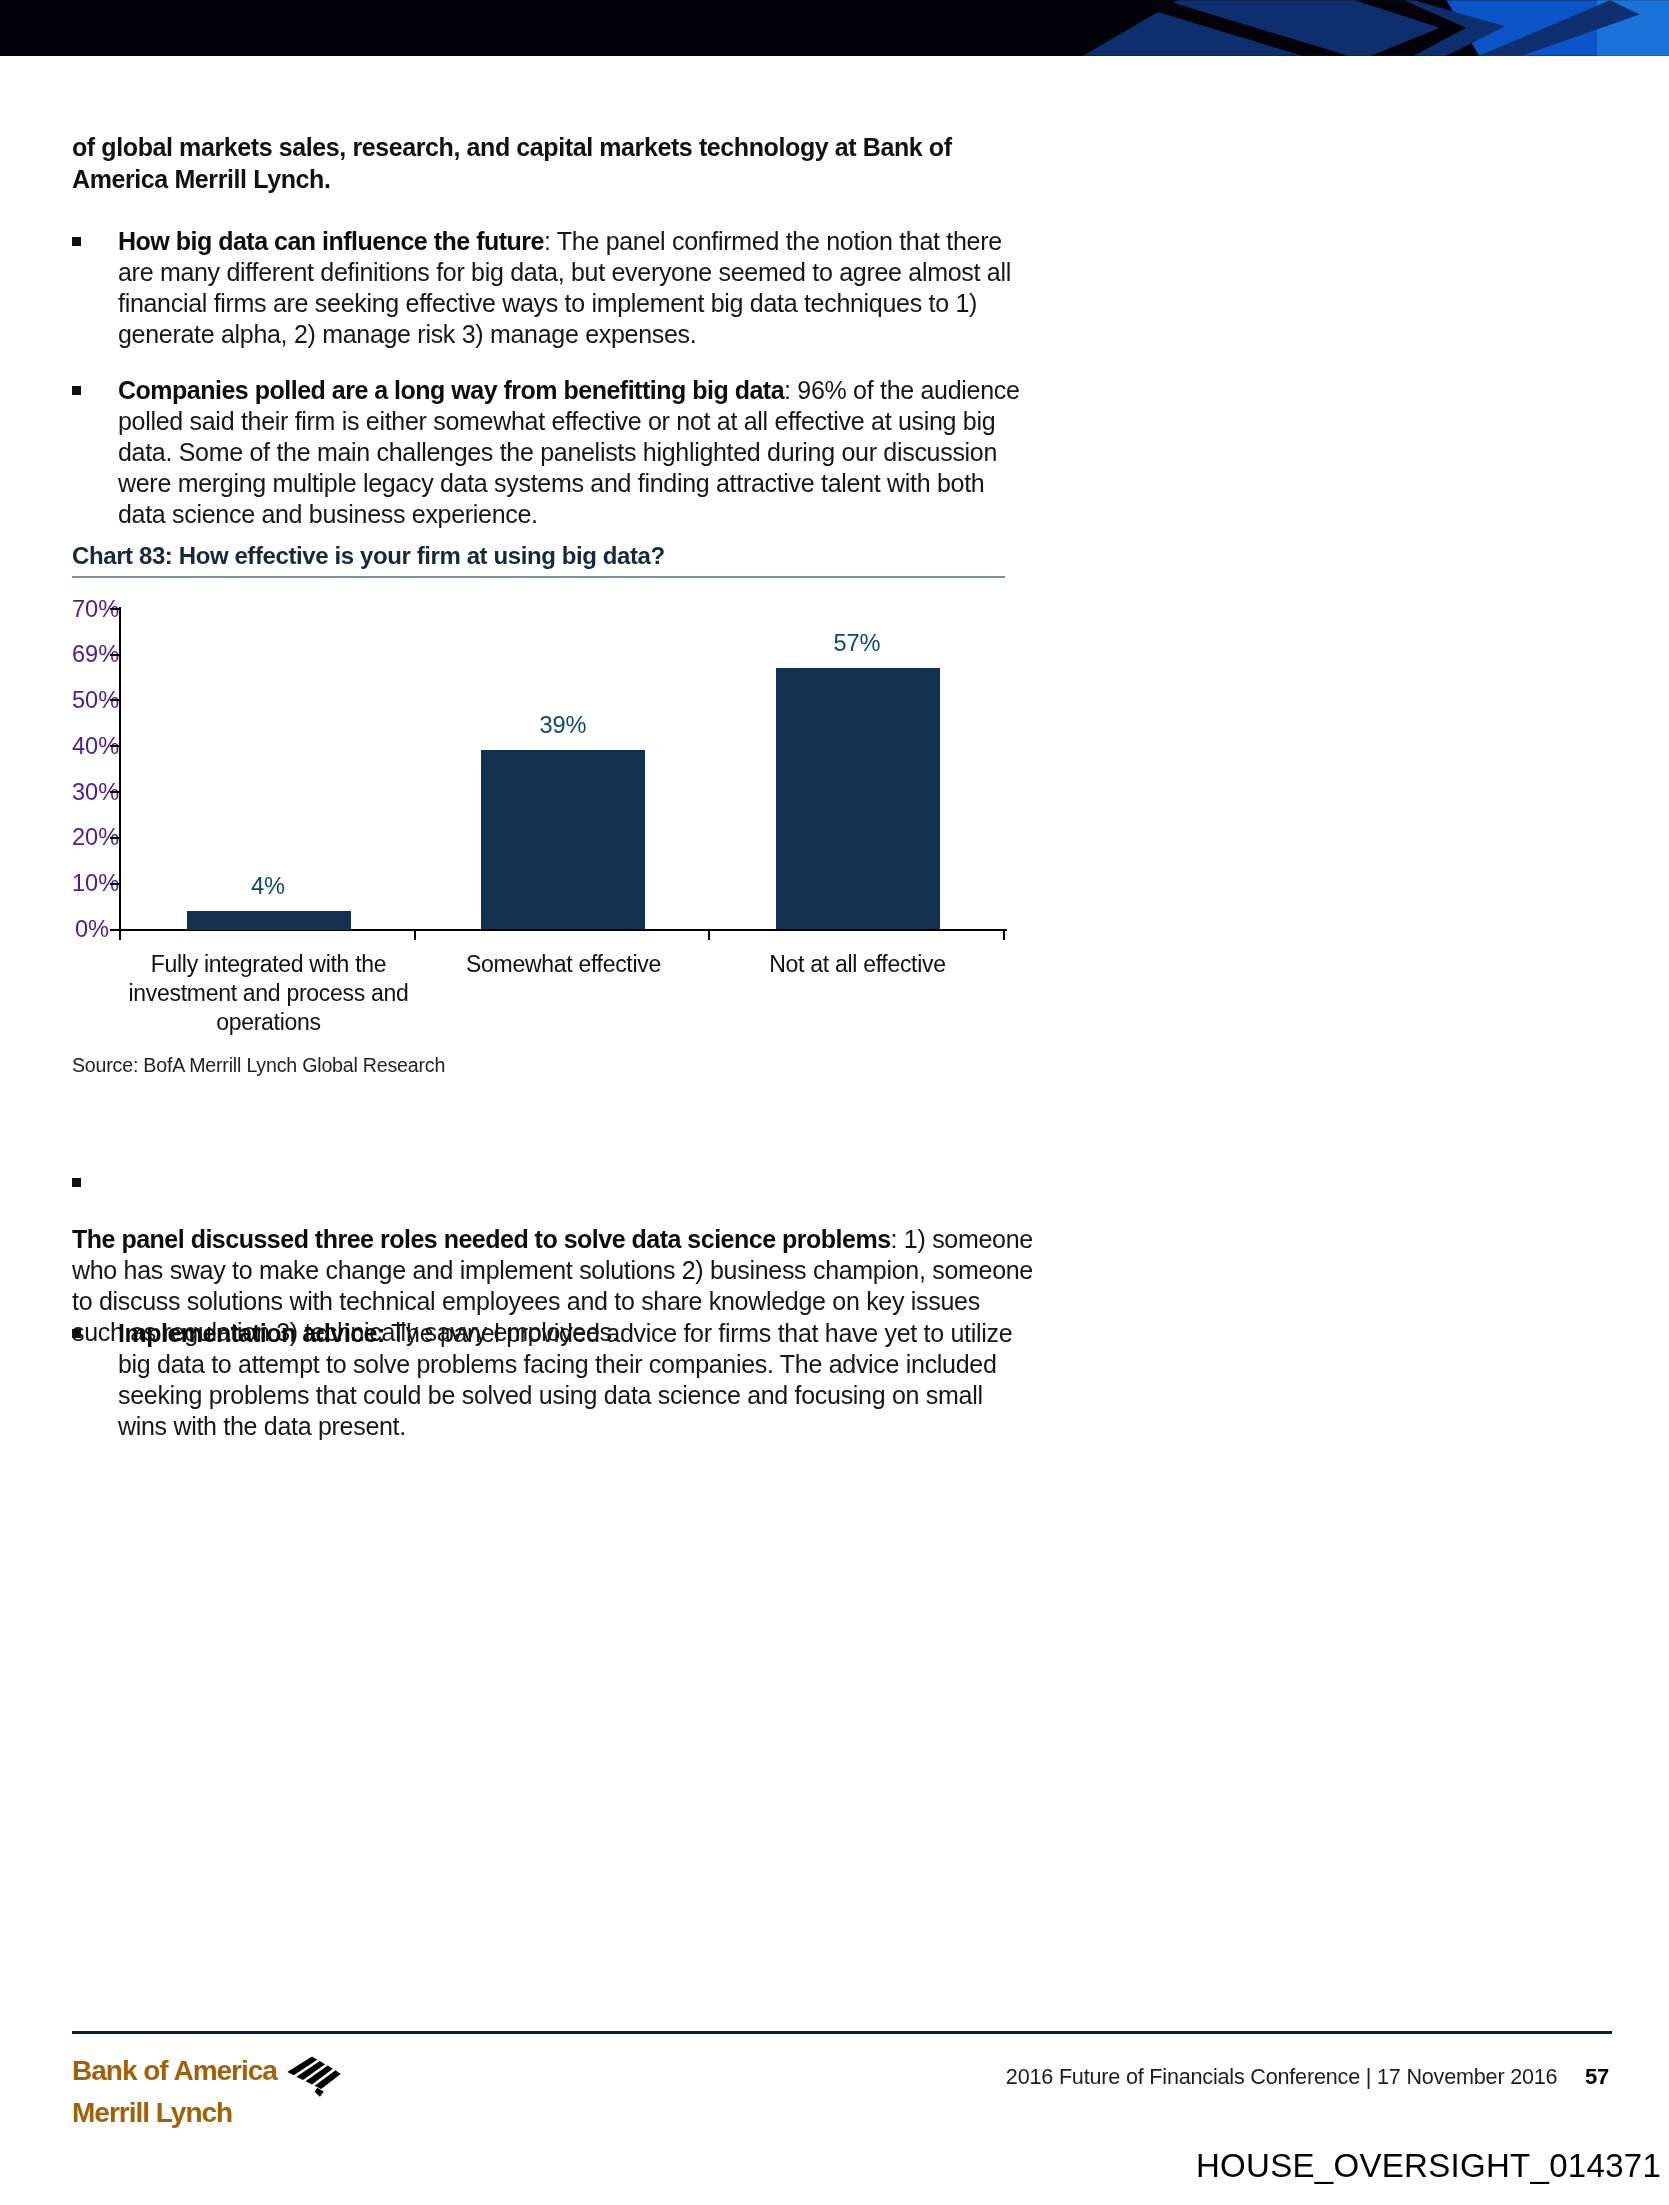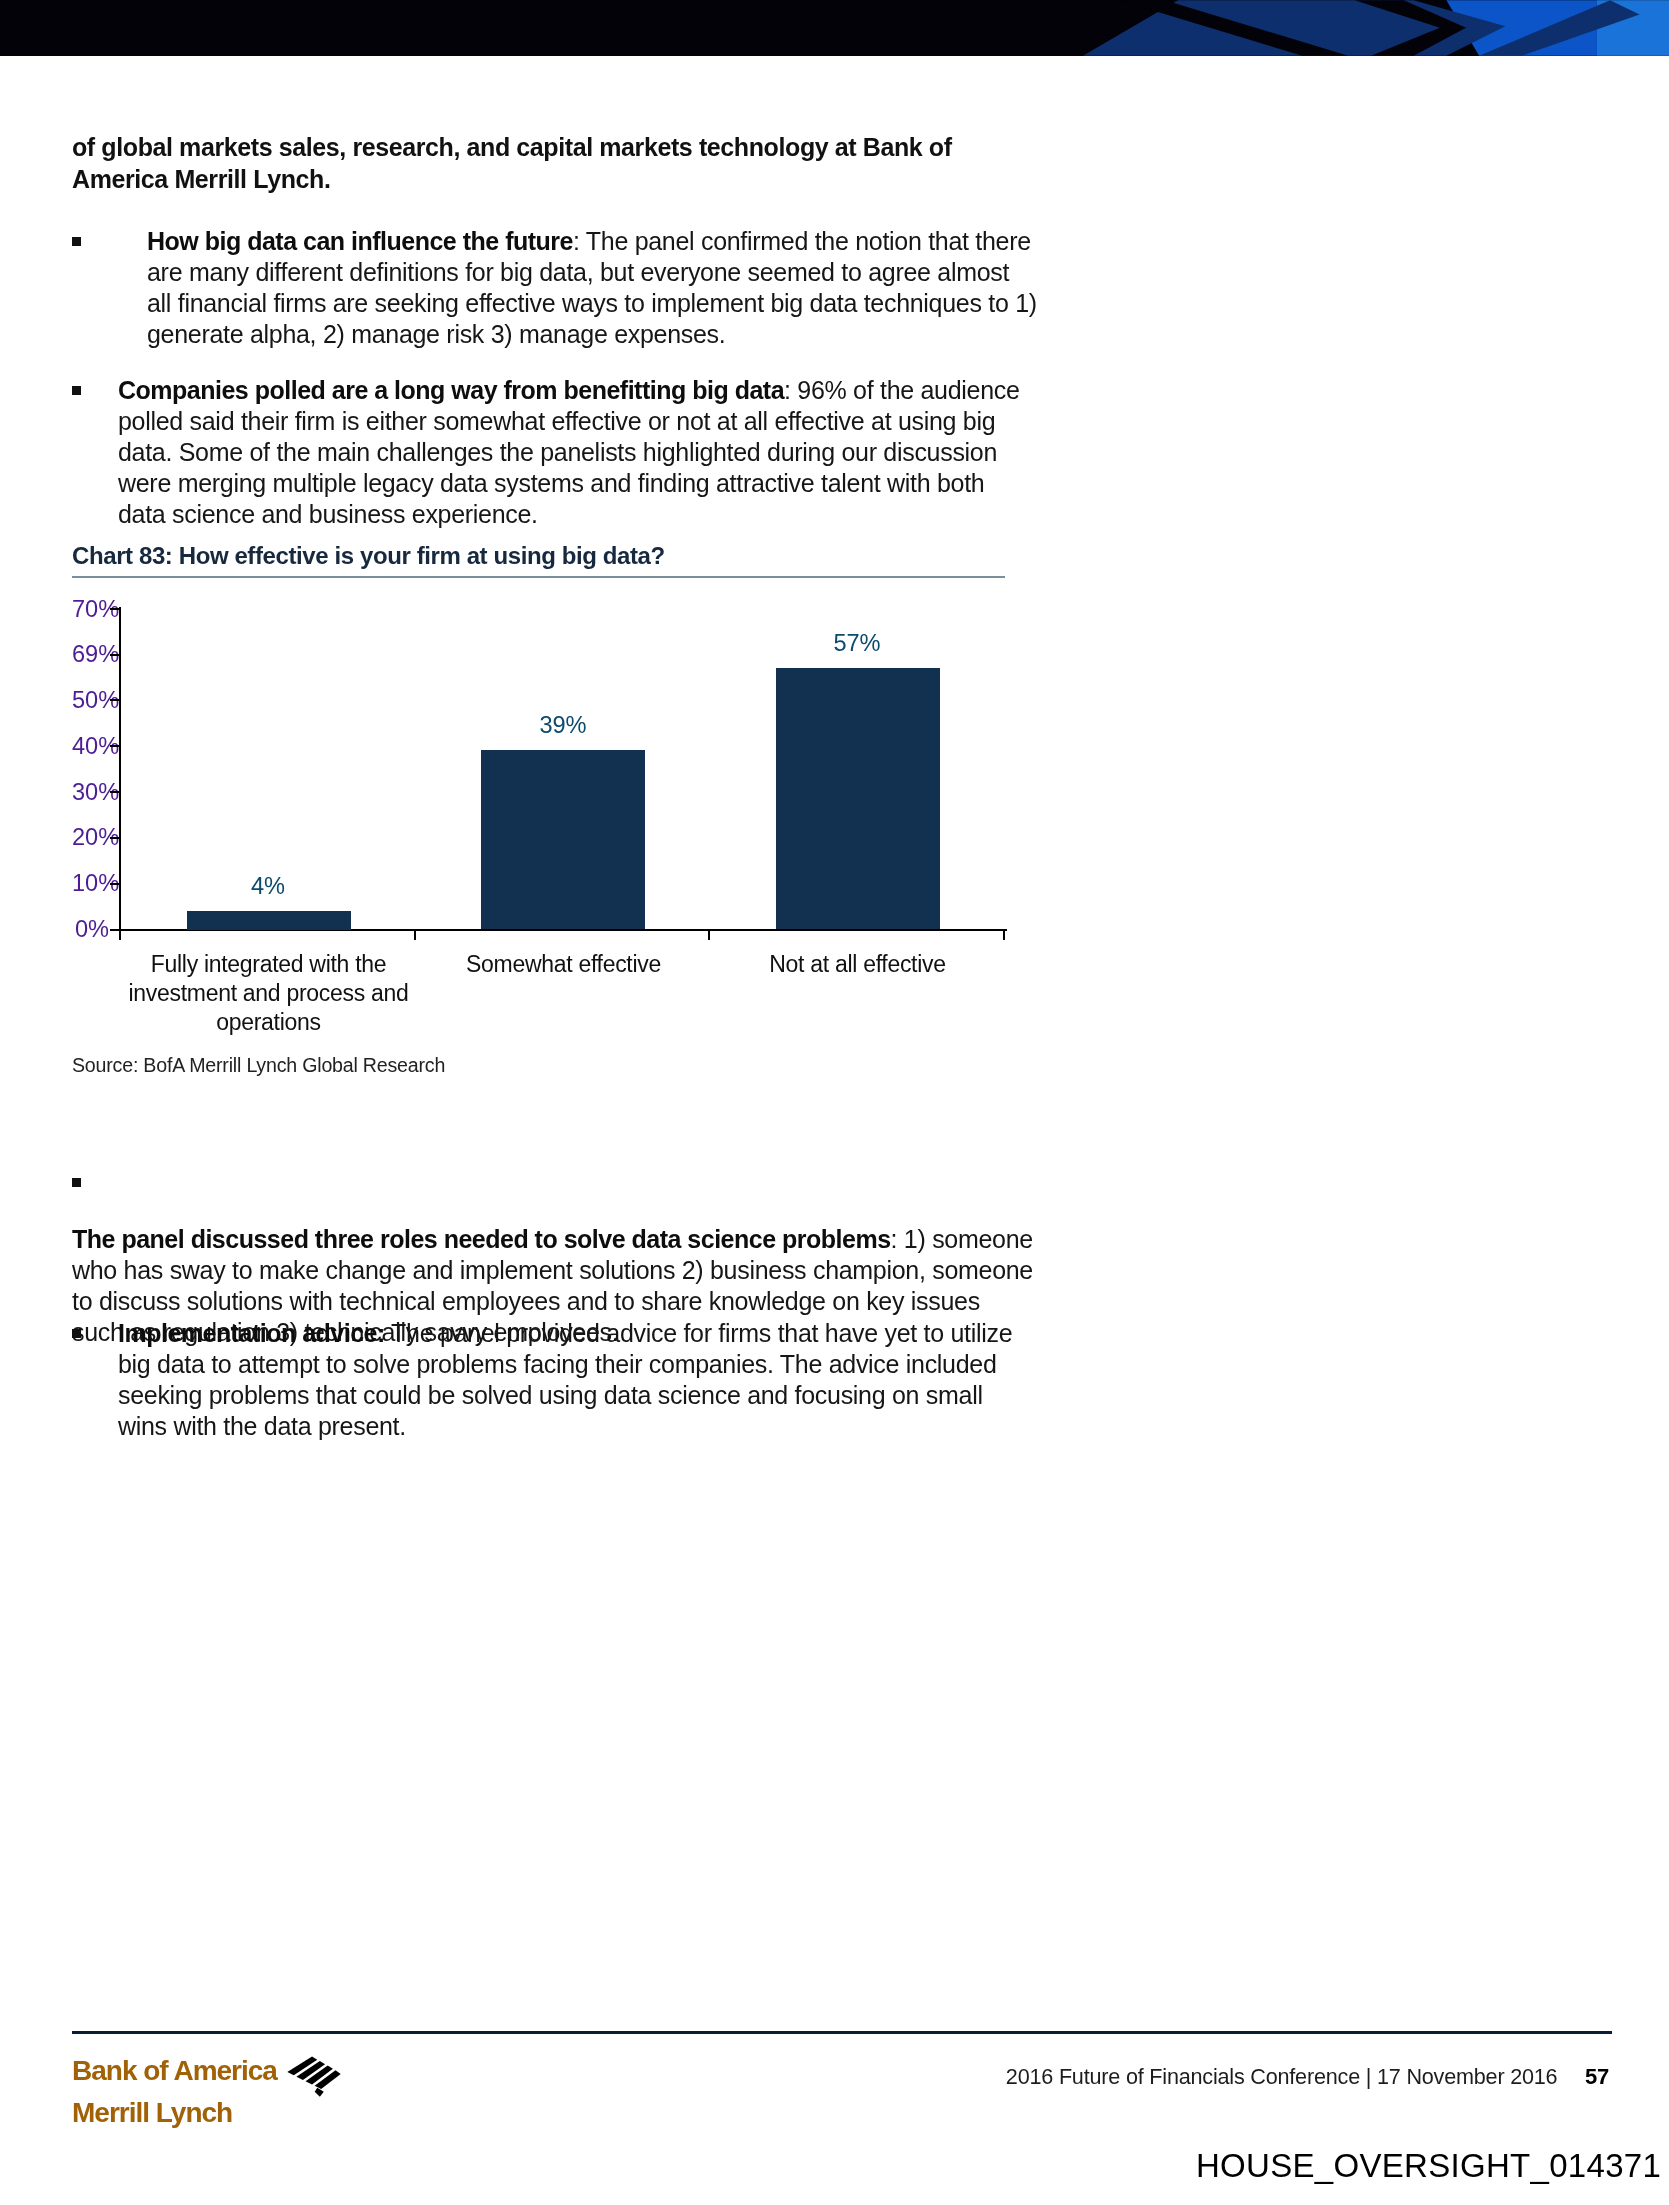--- a/index.html
+++ b/index.html
@@ -26,21 +26,21 @@
     font-size:25px;line-height:31px;letter-spacing:-0.3px;color:#161616;
   }
   .bullet .marker{
     flex:0 0 46px;padding-top:10.5px;
   }
   .bullet .marker::before{
     content:"";display:block;width:9.2px;height:9.2px;background:#111111;
   }
   .bullet .content{flex:1 1 auto;}
   .bullet .content b{letter-spacing:-0.5px;color:#0d0d0d;}
-  #bullet-0{top:226px;gap:29px;}
+  #bullet-0{top:226px;}
   #bullet-1{top:375px;}
   #bullet-2{top:1167px;flex-direction:column;}
   #bullet-3{top:1318px;}
   
   #chart-block{position:absolute;left:72px;top:541px;width:933px;}
   #chart-title{
     font-size:24px;font-weight:bold;line-height:30px;letter-spacing:-0.4px;color:#17293f;
   }
   #chart-rule{height:2.6px;background:#7a8e9b;margin-top:4.6px;}
   #chart-canvas{position:relative;width:933px;height:471px;margin-top:1.3px;}

